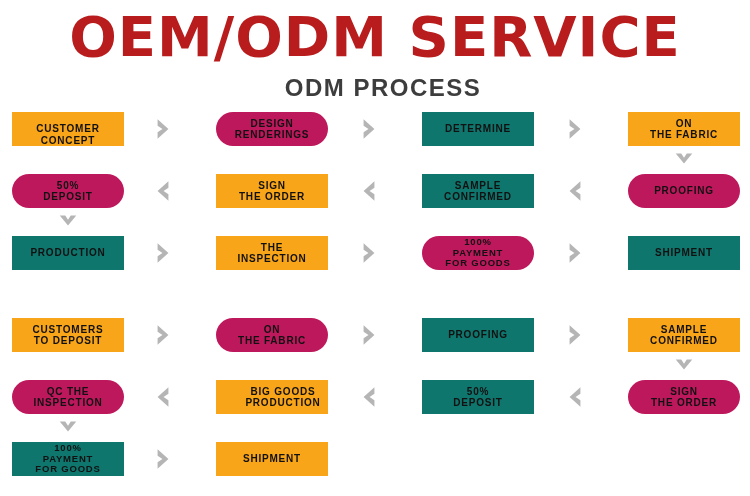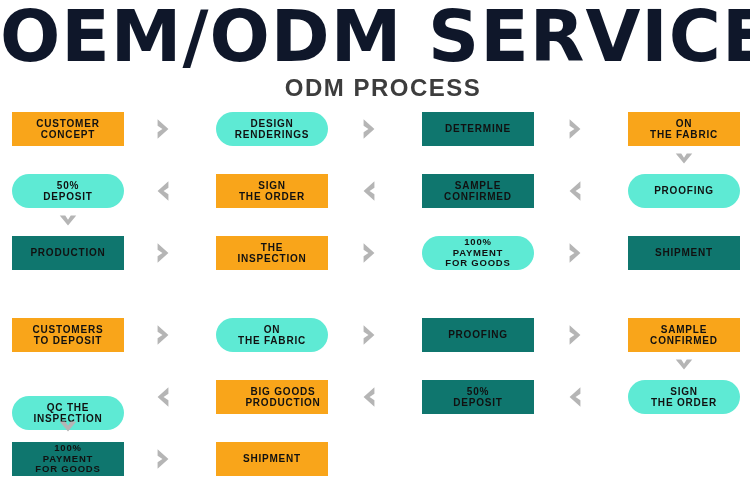--- a/index.html
+++ b/index.html
@@ -21,23 +21,23 @@
   }
 
   
   .main-title {
     position: absolute;
     left: 0; top: 2px;
     width: 750px;
     text-align: center;
     font-family: "DejaVu Sans", sans-serif;
     font-weight: 700;
-    font-size: 71px;
+    font-size: 56px;
     letter-spacing: 1px;
-    color: #0f172a;
+    color: #b91c1c;
     line-height: 70px;
     white-space: nowrap;
   }
 
   .section-title {
     position: absolute;
     width: 750px;
     left: 0;
     text-align: center;
     font-family: "Liberation Sans", sans-serif;
@@ -63,21 +63,21 @@
     font-weight: 700;
     font-size: 10px;
     letter-spacing: 0.8px;
     color: #111111;
     line-height: 11.5px;
     padding: 0 2px;
   }
   .box.three-line { font-size: 9.5px; line-height: 10.5px; }
 
   .c-orange { background: #f9a51a; }
-  .c-red    { background: #5eead4; border-radius: 17px; }
+  .c-red    { background: #be185d; border-radius: 17px; }
   .c-blue   { background: #0f766e; }
 
   
   .arrow {
     position: absolute;
     width: 26px;
     height: 26px;
     color: #b5b5b5;
   }
   .arrow svg { display: block; width: 100%; height: 100%; }
@@ -88,21 +88,21 @@
 <body>
 
 <div id="page">
 
   <div class="main-title">OEM/ODM SERVICE</div>
 
   <div class="section-title odm">ODM PROCESS</div>
 
 
   <div id="flow-layer">
-      <div class="box c-orange" style="left: 12px; top: 112px;">
+      <div class="box c-orange" style="left: 12px; top: 112px; align-items: flex-end;">
         <span><span>CUSTOMER</span><br><span>CONCEPT</span></span>
       </div>
       <div class="arrow" style="left: 150px; top: 116px;">
         <svg viewBox="0 0 24 24">
           <path d="M7 3 L17 12 L7 21 L7 15 L11.5 12 L7 9 Z" fill="#b5b5b5"></path>
         </svg>
       </div>
       <div class="box c-red" style="left: 216px; top: 112px;">
         <span><span>DESIGN</span><br><span>RENDERINGS</span></span>
       </div>
@@ -211,21 +211,21 @@
         </svg>
       </div>
       <div class="box c-orange" style="left: 628px; top: 318px;">
         <span><span>SAMPLE</span><br><span>CONFIRMED</span></span>
       </div>
       <div class="arrow arrow-down" style="left: 671px; top: 354px;">
         <svg viewBox="0 0 24 24">
           <path d="M3 6 L12 17 L21 6 L15 6 L12 10.5 L9 6 Z" fill="#b5b5b5"></path>
         </svg>
       </div>
-      <div class="box c-red" style="left: 12px; top: 380px; margin-top: 16px;">
+      <div class="box c-red" style="left: 12px; top: 380px;">
         <span><span>QC THE</span><br><span>INSPECTION</span></span>
       </div>
       <div class="arrow" style="left: 150px; top: 384px;">
         <svg viewBox="0 0 24 24">
           <path d="M17 3 L7 12 L17 21 L17 15 L12.5 12 L17 9 Z" fill="#b5b5b5"></path>
         </svg>
       </div>
       <div class="box c-orange" style="left: 216px; top: 380px; padding-left: 24px;">
         <span><span>BIG GOODS</span><br><span>PRODUCTION</span></span>
       </div>

